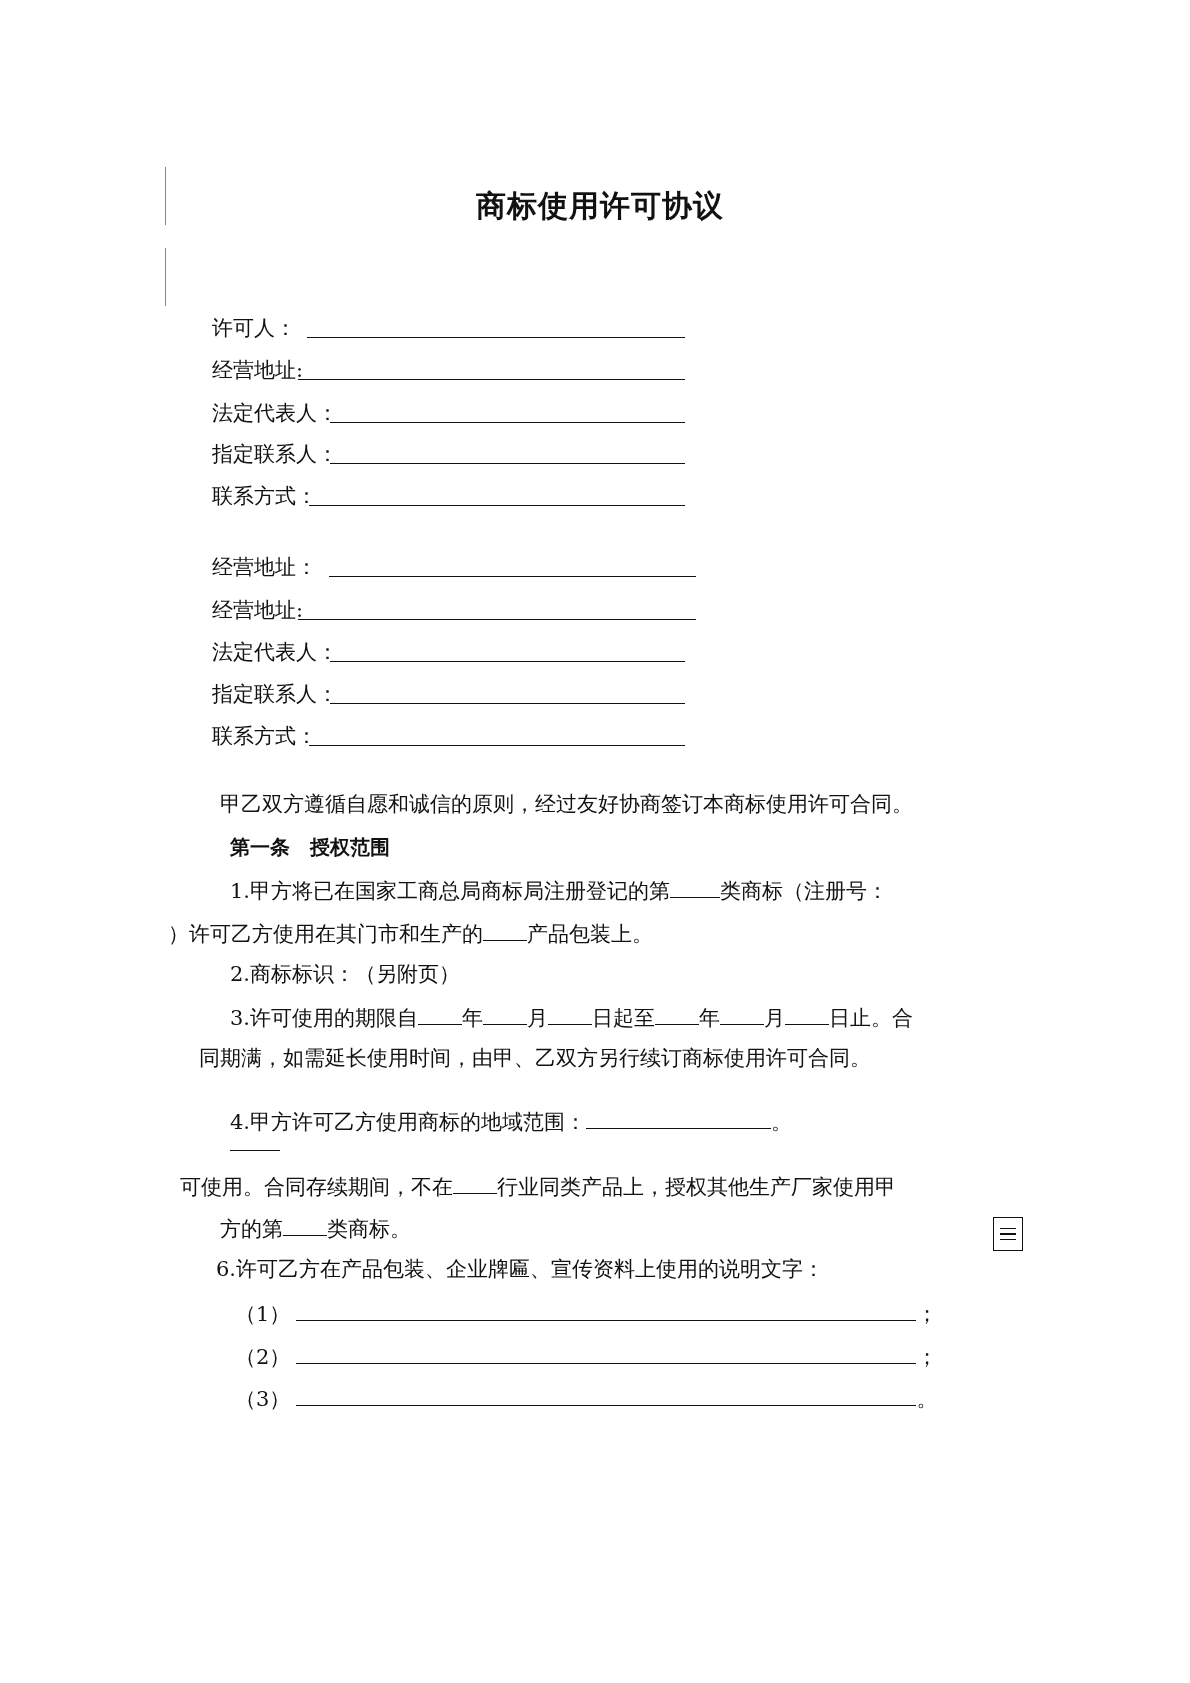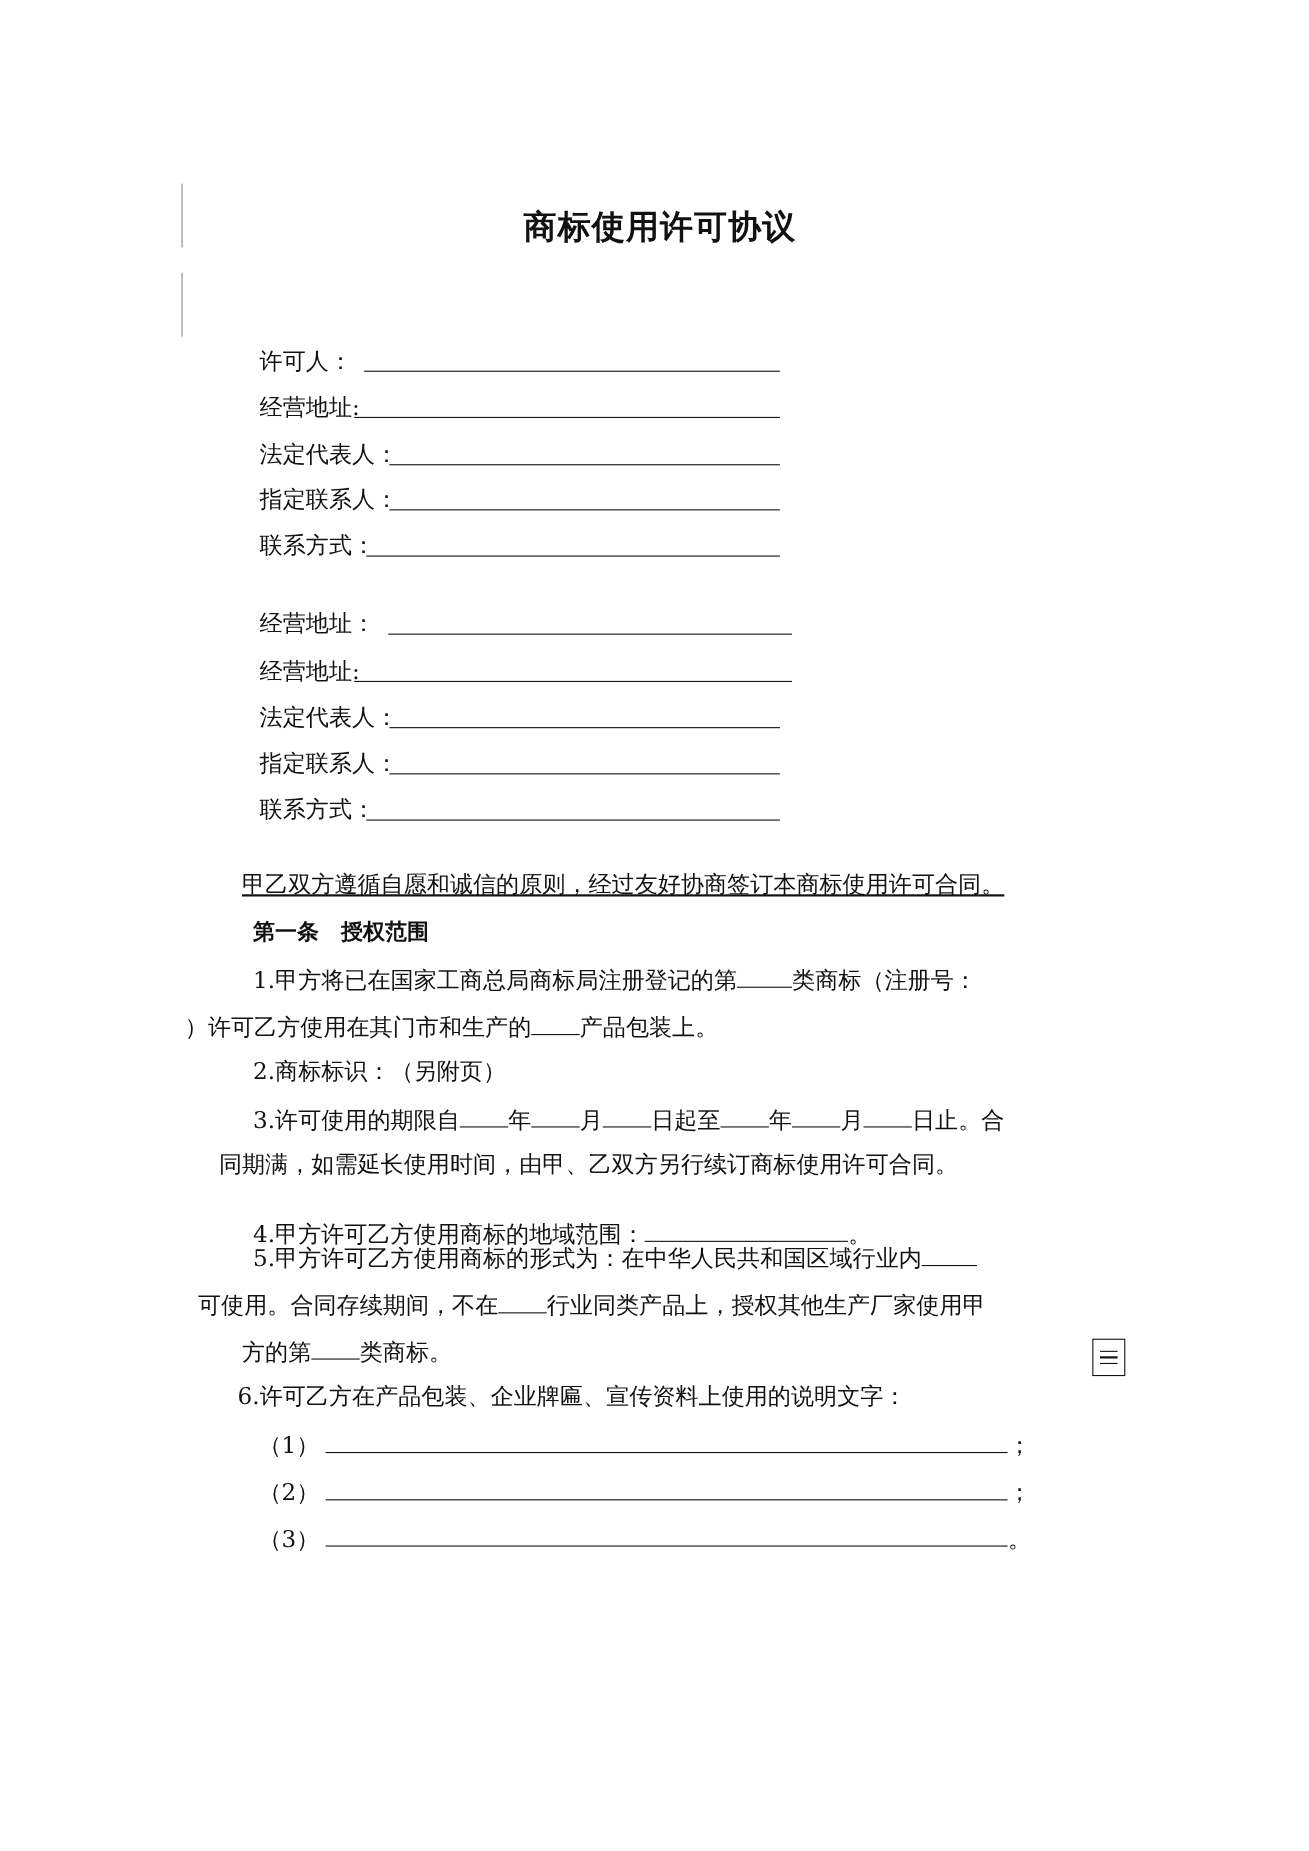--- a/index.html
+++ b/index.html
@@ -4,21 +4,21 @@
   <style>
     html, body { margin: 0; padding: 0; background: #ffffff; }
     body { width: 1190px; height: 1683px; position: relative; overflow: hidden;
            font-family: "DejaVu Serif", "Liberation Serif", serif; color: #111; }
     .margin-mark { position: absolute; left: 165px; width: 1px; background: #888; }
     .title { position: absolute; top: 186px; left: 0; width: 1190px; text-align: center;
              font-family: "DejaVu Sans", "Liberation Sans", sans-serif; font-weight: bold;
              font-size: 30px; letter-spacing: 1px; padding-left: 10px; box-sizing: border-box; }
     .line { position: absolute; font-size: 21px; line-height: 28px; white-space: nowrap; }
     .blank { display: inline-block; border-bottom: 1.5px solid #111; height: 22px; vertical-align: baseline; }
-    .field-row { position: absolute; left: 236px; font-size: 21px; line-height: 28px; white-space: nowrap; }
+    .field-row { position: absolute; left: 212px; font-size: 21px; line-height: 28px; white-space: nowrap; }
     .field-row .blank { position: absolute; bottom: 4px; height: 0; }
     .bold { font-family: "DejaVu Sans", "Liberation Sans", sans-serif; font-weight: bold; }
     .doc-icon { position: absolute; left: 993px; top: 1217px; width: 30px; height: 34px;
                 border: 1.5px solid #111; box-sizing: border-box; display: flex; flex-direction: column;
                 justify-content: center; align-items: center; gap: 4px; }
     .doc-icon span { display: block; width: 16px; height: 1.5px; background: #111; }
   </style>
 </head>
 <body>
 
@@ -62,21 +62,21 @@
 </div>
 <div class="field-row" style="top:680px;width:500px;">
   <span>指定联系人：</span>
   <span class="blank" style="left:118px;width:355px;"></span>
 </div>
 <div class="field-row" style="top:722px;width:500px;">
   <span>联系方式：</span>
   <span class="blank" style="left:97px;width:376px;"></span>
 </div>
 
-<div class="line" style="top:790px;left:220px;text-decoration:underline;">甲乙双方遵循自愿和诚信的原则，经过友好协商签订本商标使用许可合同。</div>
+<div class="line" style="top:790px;left:220px;">甲乙双方遵循自愿和诚信的原则，经过友好协商签订本商标使用许可合同。</div>
 
 <div class="line bold" style="top:833px;left:230px;font-size:20px;">第一条　授权范围</div>
 
 <div class="line" style="top:875px;left:230px;">
   <span>1.甲方将已在国家工商总局商标局注册登记的第</span><span class="blank" style="width:50px;"></span><span>类商标（注册号：</span>
 </div>
 <div class="line" style="top:918px;left:168px;">
   <span>）许可乙方使用在其门市和生产的</span><span class="blank" style="width:44px;"></span><span>产品包装上。</span>
 </div>
 
@@ -85,21 +85,21 @@
 <div class="line" style="top:1002px;left:230px;">
   <span>3.许可使用的期限自</span><span class="blank" style="width:44px;"></span><span>年</span><span class="blank" style="width:44px;"></span><span>月</span><span class="blank" style="width:44px;"></span><span>日起至</span><span class="blank" style="width:44px;"></span><span>年</span><span class="blank" style="width:44px;"></span><span>月</span><span class="blank" style="width:44px;"></span><span>日止。合</span>
 </div>
 <div class="line" style="top:1044px;left:180px;margin-left:19px;">同期满，如需延长使用时间，由甲、乙双方另行续订商标使用许可合同。</div>
 
 <div class="line" style="top:1086px;left:230px;margin-top:20px;">
   <span>4.甲方许可乙方使用商标的地域范围：</span><span class="blank" style="width:185px;"></span><span>。</span>
 </div>
 
 <div class="line" style="top:1128px;left:230px;">
-  <span>5.甲方许可乙方使用商标的形式为：在中华人民共和国区域行业内</span><span class="blank" style="width:50px;"></span>
+  <span class="blank" style="width:50px;"></span>
 </div>
 <div class="doc-icon">
     <span></span>
     <span></span>
     <span></span>
   </div>
 <div class="line" style="top:1171px;left:180px;">
   <span>可使用。合同存续期间，不在</span><span class="blank" style="width:44px;"></span><span>行业同类产品上，授权其他生产厂家使用甲</span>
 </div>
 <div class="line" style="top:1213px;left:180px;margin-left:40px;">

